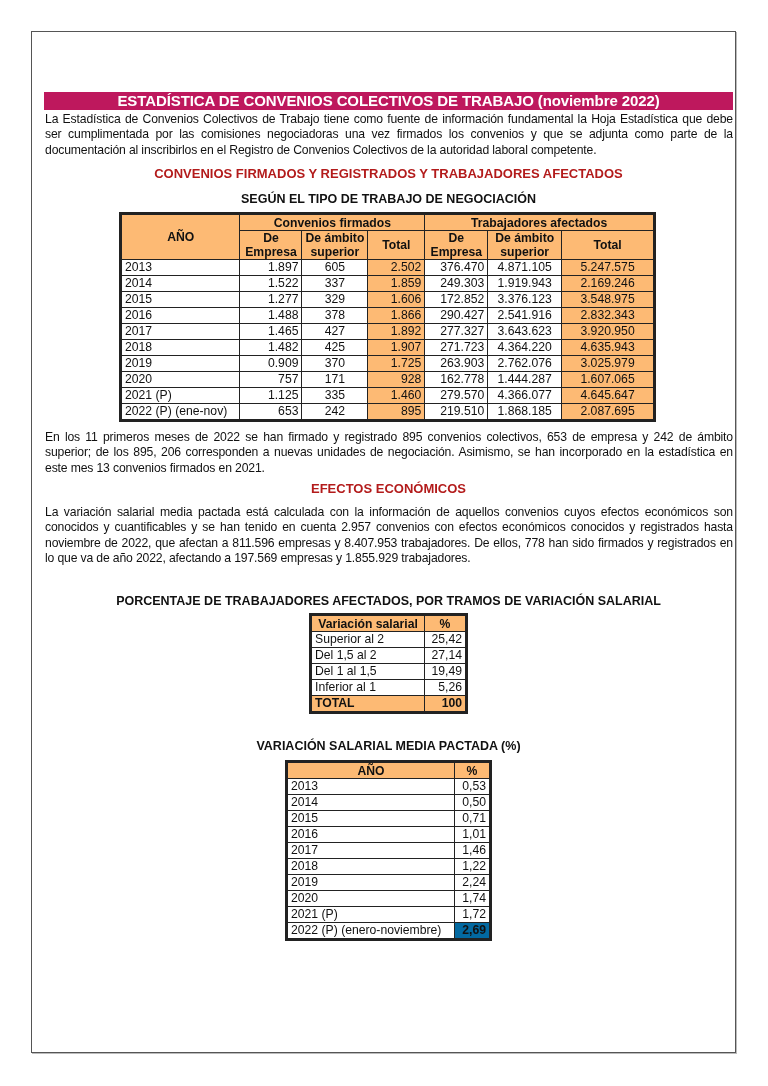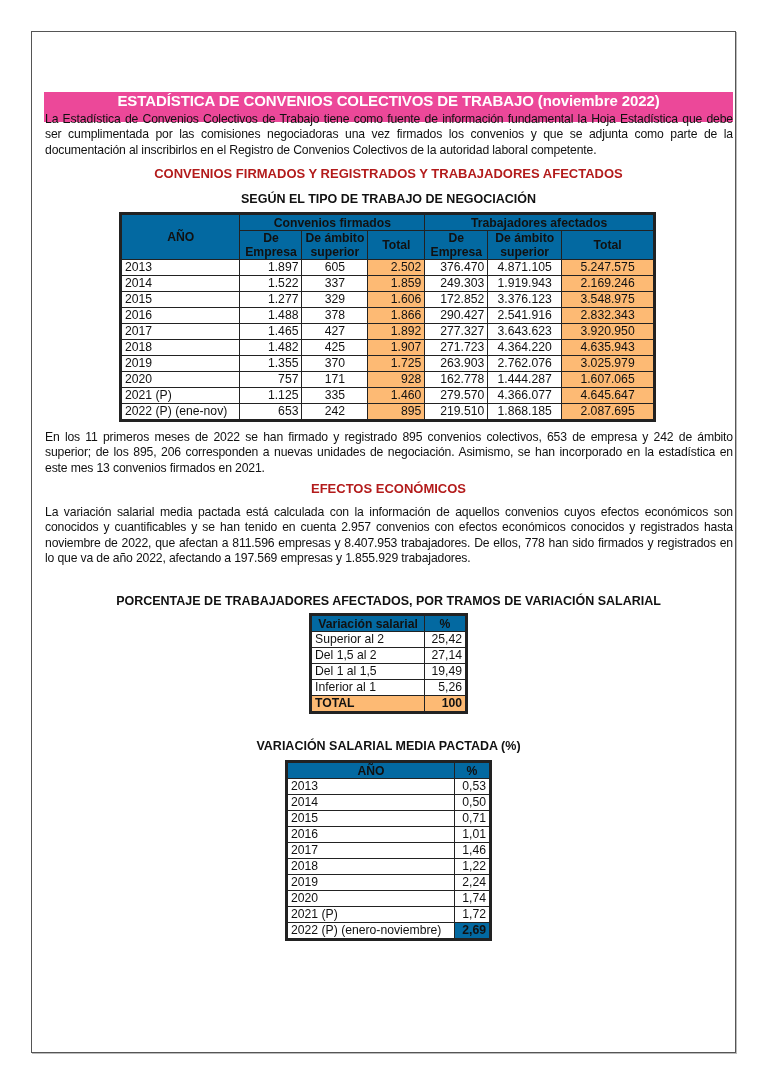--- a/index.html
+++ b/index.html
@@ -1,39 +1,39 @@
 <!DOCTYPE html>
 <html><head>
 <meta charset="utf-8">
 <style>
   html, body { margin:0; padding:0; background:#ffffff; }
   body { width:768px; height:1086px; position:relative; overflow:hidden;
          font-family:"Liberation Sans", sans-serif; color:#111; }
   .page-border { position:absolute; left:31px; top:31px; width:705px; height:1022px;
                  border:1px solid #555; box-shadow:1px 1px 0 #bbb; box-sizing:border-box; }
-  .title-bar { position:absolute; left:44px; top:92px; width:689px; height:30px;
-               background:#ec4899; color:#fff; font-weight:bold; font-size:15px;
+  .title-bar { position:absolute; left:44px; top:92px; width:689px; height:18px;
+               background:#be185d; color:#fff; font-weight:bold; font-size:15px;
                line-height:18px; text-align:center; letter-spacing:-0.1px; }
   .para { position:absolute; left:45px; width:688px; font-size:12.2px; line-height:15.3px;
           text-align:justify; letter-spacing:-0.15px; }
   .para.intro { top:112px; }
   .para.p2 { top:430px; }
   .para.p3 { top:505px; }
   .section-title { position:absolute; left:44px; width:689px; text-align:center;
                    color:#b31b1b; font-weight:bold; font-size:13px; }
   .st1 { top:166px; }
   .st2 { top:481px; }
   .subtitle { position:absolute; left:44px; width:689px; text-align:center;
               font-weight:bold; font-size:12.5px; }
   .sub1 { top:192px; }
   .sub2 { top:594px; }
   .sub3 { top:739px; }
   table { border-collapse:collapse; position:absolute; font-size:12.2px; }
   td, th { border:1px solid #222; padding:0 3px; height:15px; line-height:15px; }
-  th { background:#0369a1; font-weight:bold; text-align:center; line-height:14px; }
+  th { background:#fdba74; font-weight:bold; text-align:center; line-height:14px; }
   .outer { outline:2px solid #222; }
   .num { text-align:right; }
   .cen { text-align:center; }
   .tot { background:#fdba74; }
   #t1 { left:121px; top:214px; width:533px; }
   #t1 th.h2 { height:28px; }
   #t2 { left:311px; top:615px; width:155px; }
   #t3 { left:287px; top:762px; width:203px; }
   .hl { background:#0369a1; font-weight:bold; }
   .bold { font-weight:bold; }
@@ -125,21 +125,21 @@
         <td class="">2018</td>
         <td class="num">1.482</td>
         <td class="cen">425</td>
         <td class="num tot">1.907</td>
         <td class="num">271.723</td>
         <td class="cen">4.364.220</td>
         <td class="cen tot">4.635.943</td>
       </tr>
       <tr>
         <td class="">2019</td>
-        <td class="num">1.355</td>
+        <td class="num">0.909</td>
         <td class="cen">370</td>
         <td class="num tot">1.725</td>
         <td class="num">263.903</td>
         <td class="cen">2.762.076</td>
         <td class="cen tot">3.025.979</td>
       </tr>
       <tr>
         <td class="">2020</td>
         <td class="num">757</td>
         <td class="cen">171</td>

